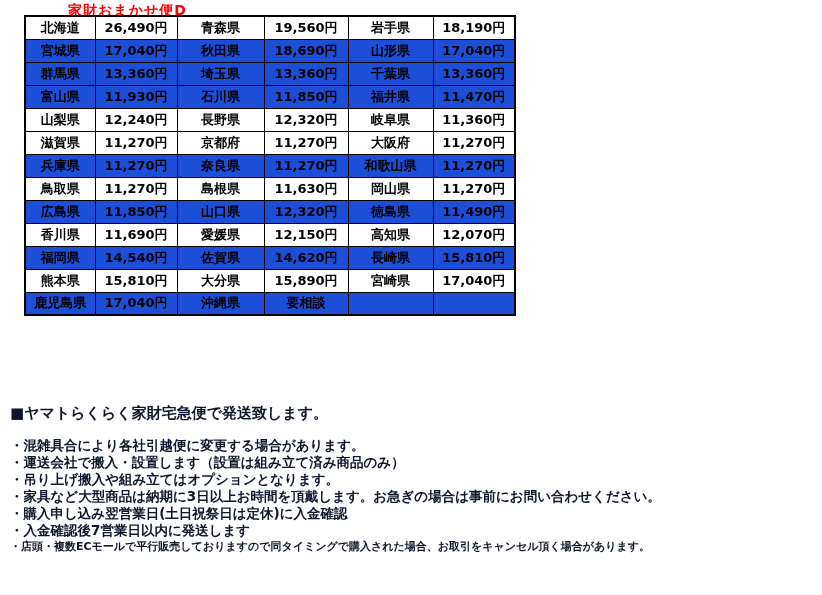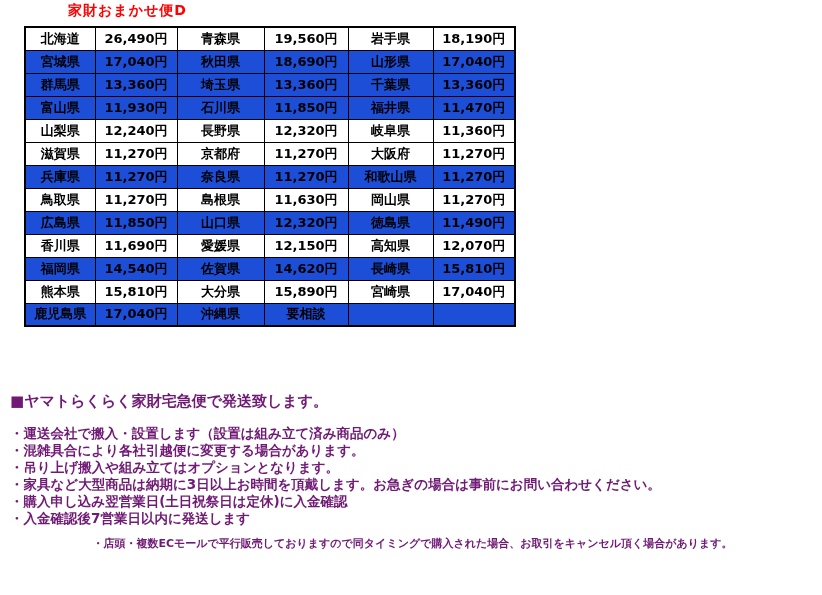--- a/index.html
+++ b/index.html
@@ -15,59 +15,57 @@
 
   .title {
     position: absolute; left: 68px; top: 2px;
     color: #ff0000;
     font-size: 14px; font-weight: bold;
     letter-spacing: 1px;
     white-space: nowrap;
   }
 
   table.fee-table {
-    position: absolute; left: 24px; top: 26px;
+    position: absolute; left: 24px; top: 15px;
     border-collapse: collapse;
     table-layout: fixed;
     border: 2px solid #000000;
   }
   table.fee-table td {
     border: 1px solid #000000;
     height: 23px;
     padding: 0 2px;
     font-size: 13px;
     font-weight: bold;
     color: #000000;
     text-align: center;
     vertical-align: middle;
     white-space: nowrap;
     overflow: hidden;
     background: #ffffff;
   }
   table.fee-table tr.alt td { background: #1d4ed8; }
 
   .notes {
-    position: absolute; left: 10px; top: 392px; width: 805px;
-    color: #701a75;
+    position: absolute; left: 10px; top: 404px; width: 805px;
+    color: #0f172a;
   }
   .notes-heading {
     font-size: 15px; font-weight: bold;
     margin: 0 0 14px 0;
     white-space: nowrap;
   }
   .bullet {
     font-size: 13.5px; font-weight: bold;
     line-height: 17px;
     white-space: nowrap;
   }
   .footnote {
     font-size: 11px; font-weight: bold;
-    margin-top: 9px;
-    white-space: nowrap;
-    text-align: center;
+    white-space: nowrap;
   }
 </style>
 </head>
 <body>
 
 <div class="page">
 
   <div class="title">家財おまかせ便D</div>
 
   <table class="fee-table">
@@ -182,22 +180,22 @@
           <td>沖縄県</td>
           <td>要相談</td>
           <td></td>
           <td></td>
         </tr>
       </tbody>
   </table>
 
   <div class="notes">
     <div class="notes-heading">■ヤマトらくらく家財宅急便で発送致します。</div>
+    <div class="bullet">・混雑具合により各社引越便に変更する場合があります。</div>
     <div class="bullet">・運送会社で搬入・設置します（設置は組み立て済み商品のみ）</div>
-    <div class="bullet">・混雑具合により各社引越便に変更する場合があります。</div>
     <div class="bullet">・吊り上げ搬入や組み立てはオプションとなります。</div>
     <div class="bullet">・家具など大型商品は納期に3日以上お時間を頂戴します。お急ぎの場合は事前にお問い合わせください。</div>
     <div class="bullet">・購入申し込み翌営業日(土日祝祭日は定休)に入金確認</div>
     <div class="bullet">・入金確認後7営業日以内に発送します</div>
     <div class="footnote">・店頭・複数ECモールで平行販売しておりますので同タイミングで購入された場合、お取引をキャンセル頂く場合があります。</div>
   </div>
 
 </div>
 
 </body></html>

